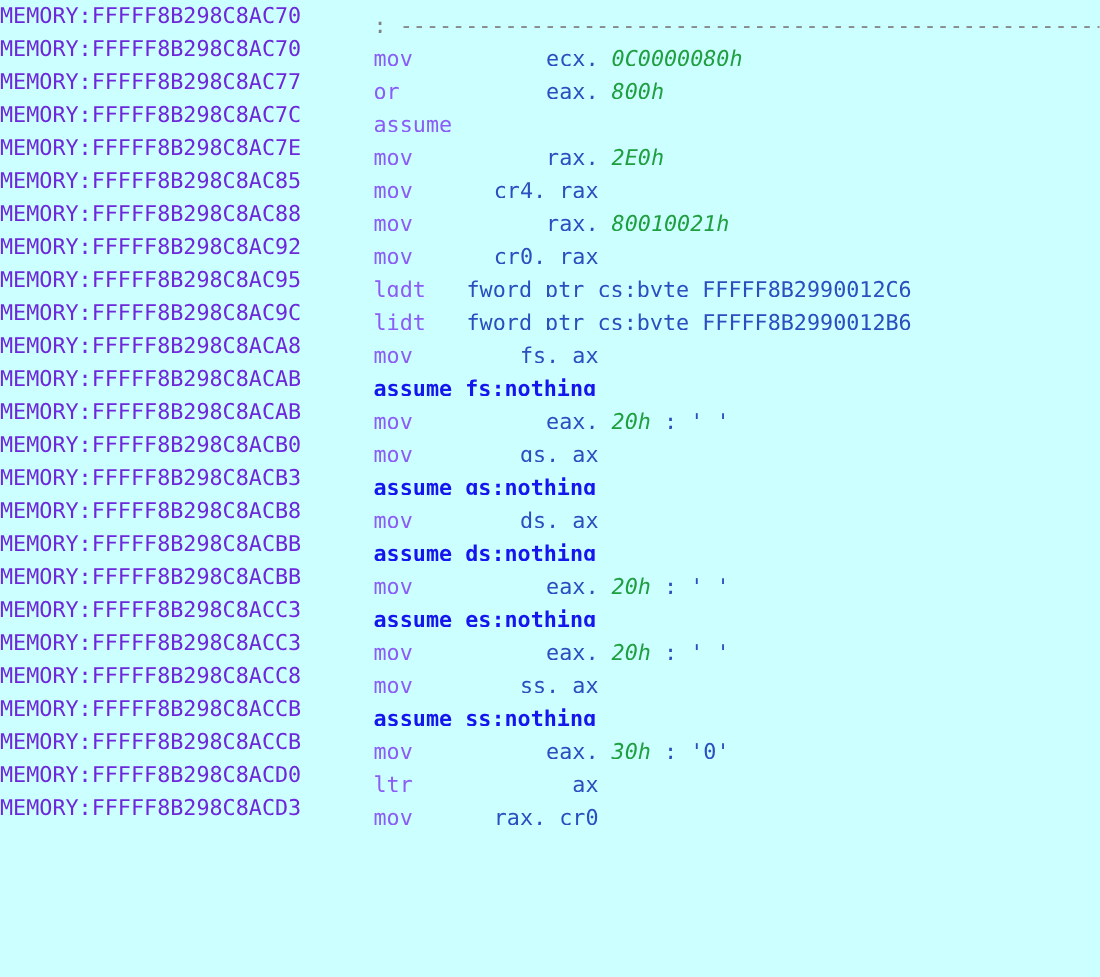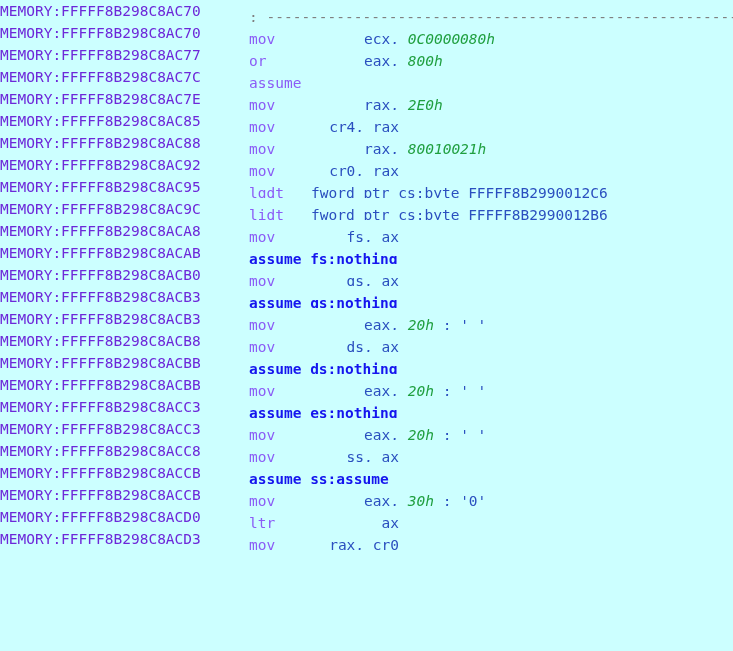--- a/index.html
+++ b/index.html
@@ -74,26 +74,26 @@
     <div class="line"><span class="addr">MEMORY:FFFFF8B298C8AC77</span><span class="mnem">or</span><span class="opsright">eax,</span><span class="ops"> </span><span class="num">800h</span></div>
     <div class="line"><span class="addr">MEMORY:FFFFF8B298C8AC7C</span><span class="mnem">assume</span></div>
     <div class="line"><span class="addr">MEMORY:FFFFF8B298C8AC7E</span><span class="mnem">mov</span><span class="opsright">rax,</span><span class="ops"> </span><span class="num">2E0h</span></div>
     <div class="line"><span class="addr">MEMORY:FFFFF8B298C8AC85</span><span class="mnem">mov</span><span class="opsright">cr4, rax</span></div>
     <div class="line"><span class="addr">MEMORY:FFFFF8B298C8AC88</span><span class="mnem">mov</span><span class="opsright">rax,</span><span class="ops"> </span><span class="num">80010021h</span></div>
     <div class="line"><span class="addr">MEMORY:FFFFF8B298C8AC92</span><span class="mnem">mov</span><span class="opsright">cr0, rax</span></div>
     <div class="line"><span class="addr">MEMORY:FFFFF8B298C8AC95</span><span class="mnem">lgdt</span><span class="ops">fword ptr cs:byte_FFFFF8B2990012C6</span></div>
     <div class="line"><span class="addr">MEMORY:FFFFF8B298C8AC9C</span><span class="mnem">lidt</span><span class="ops">fword ptr cs:byte_FFFFF8B2990012B6</span></div>
     <div class="line"><span class="addr">MEMORY:FFFFF8B298C8ACA8</span><span class="mnem">mov</span><span class="opsright">fs, ax</span></div>
     <div class="line"><span class="addr">MEMORY:FFFFF8B298C8ACAB</span><span class="assume">assume</span><span class="assume"> </span><span class="assume">fs:nothing</span></div>
+    <div class="line"><span class="addr">MEMORY:FFFFF8B298C8ACAB</span><span class="mnem">mov</span><span class="opsright">eax,</span><span class="ops"> </span><span class="num">20h</span><span class="cmt"> </span><span class="cmt">; ' '</span></div>
     <div class="line"><span class="addr">MEMORY:FFFFF8B298C8ACB0</span><span class="mnem">mov</span><span class="opsright">gs, ax</span></div>
     <div class="line"><span class="addr">MEMORY:FFFFF8B298C8ACB3</span><span class="assume">assume</span><span class="assume"> </span><span class="assume">gs:nothing</span></div>
-    <div class="line"><span class="addr">MEMORY:FFFFF8B298C8ACB3</span><span class="mnem">mov</span><span class="opsright">eax,</span><span class="ops"> </span><span class="num">20h</span><span class="cmt"> </span><span class="cmt">; ' '</span></div>
     <div class="line"><span class="addr">MEMORY:FFFFF8B298C8ACB8</span><span class="mnem">mov</span><span class="opsright">ds, ax</span></div>
     <div class="line"><span class="addr">MEMORY:FFFFF8B298C8ACBB</span><span class="assume">assume</span><span class="assume"> </span><span class="assume">ds:nothing</span></div>
     <div class="line"><span class="addr">MEMORY:FFFFF8B298C8ACBB</span><span class="mnem">mov</span><span class="opsright">eax,</span><span class="ops"> </span><span class="num">20h</span><span class="cmt"> </span><span class="cmt">; ' '</span></div>
     <div class="line"><span class="addr">MEMORY:FFFFF8B298C8ACC3</span><span class="assume">assume</span><span class="assume"> </span><span class="assume">es:nothing</span></div>
     <div class="line"><span class="addr">MEMORY:FFFFF8B298C8ACC3</span><span class="mnem">mov</span><span class="opsright">eax,</span><span class="ops"> </span><span class="num">20h</span><span class="cmt"> </span><span class="cmt">; ' '</span></div>
     <div class="line"><span class="addr">MEMORY:FFFFF8B298C8ACC8</span><span class="mnem">mov</span><span class="opsright">ss, ax</span></div>
-    <div class="line"><span class="addr">MEMORY:FFFFF8B298C8ACCB</span><span class="assume">assume</span><span class="assume"> </span><span class="assume">ss:assume</span></div>
+    <div class="line"><span class="addr">MEMORY:FFFFF8B298C8ACCB</span><span class="assume">assume</span><span class="assume"> </span><span class="assume">ss:nothing</span></div>
     <div class="line"><span class="addr">MEMORY:FFFFF8B298C8ACCB</span><span class="mnem">mov</span><span class="opsright">eax,</span><span class="ops"> </span><span class="num">30h</span><span class="cmt"> </span><span class="cmt">; '0'</span></div>
     <div class="line"><span class="addr">MEMORY:FFFFF8B298C8ACD0</span><span class="mnem">ltr</span><span class="opsright">ax</span></div>
     <div class="line"><span class="addr">MEMORY:FFFFF8B298C8ACD3</span><span class="mnem">mov</span><span class="opsright">rax, cr0</span></div>
   </div>
 
 </body></html>

